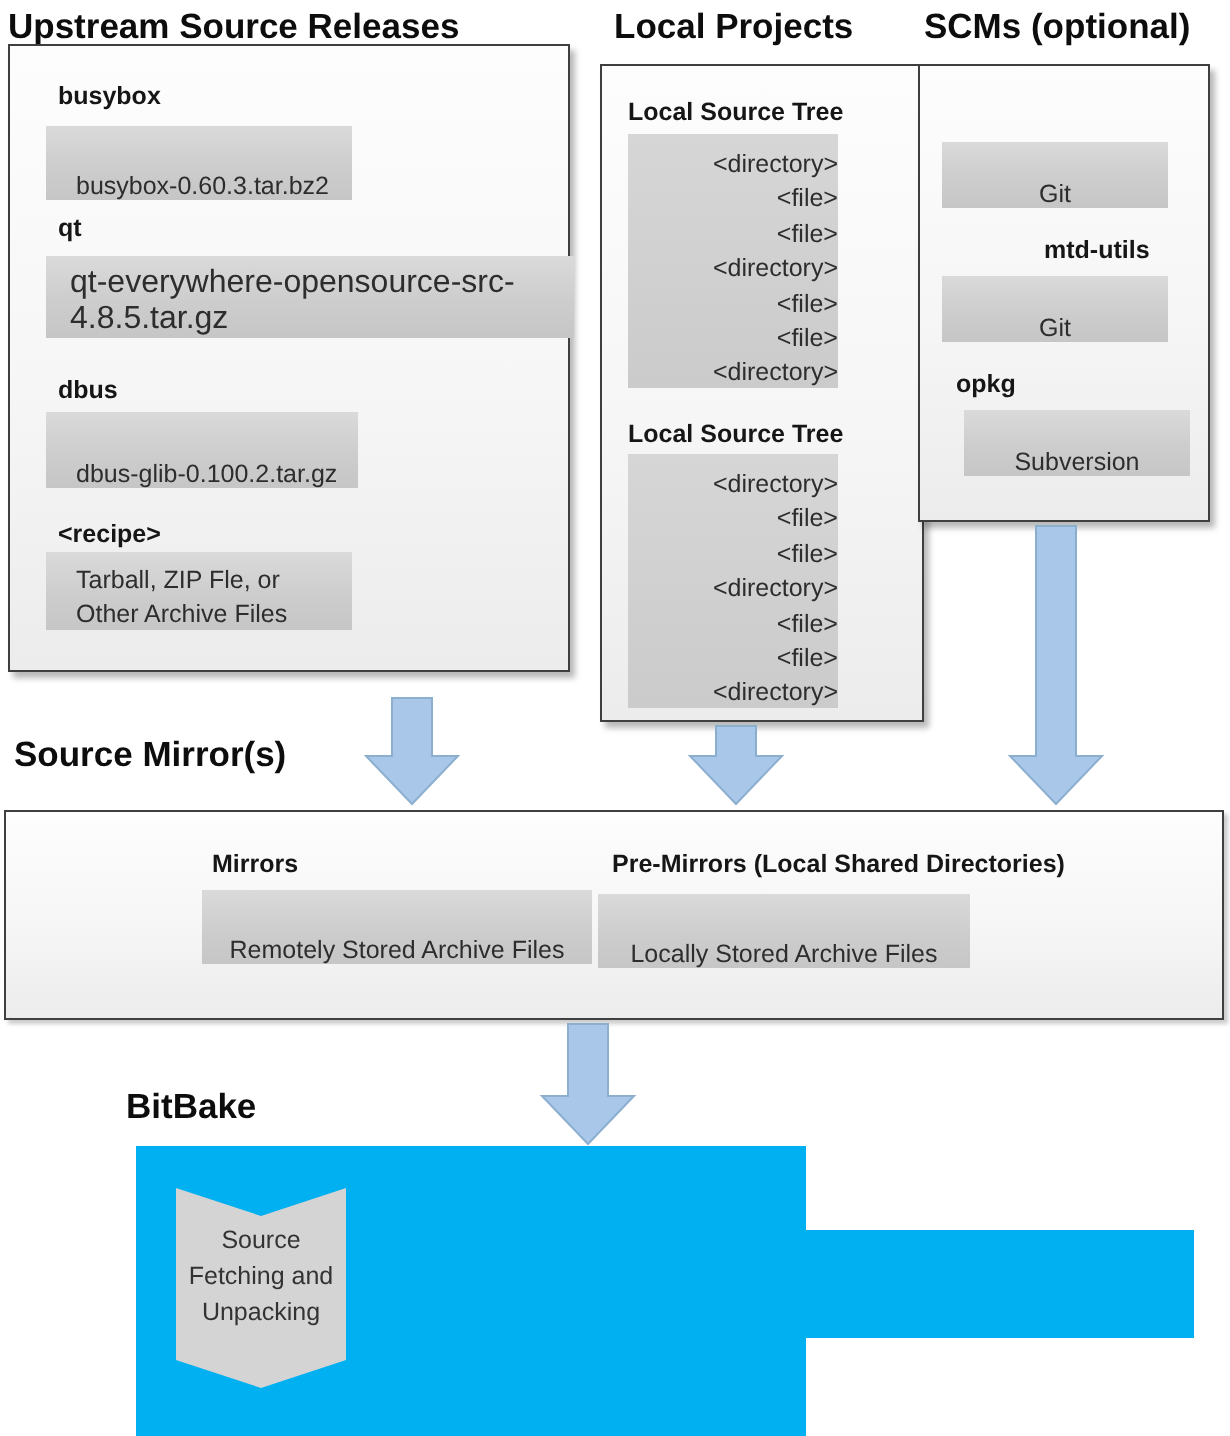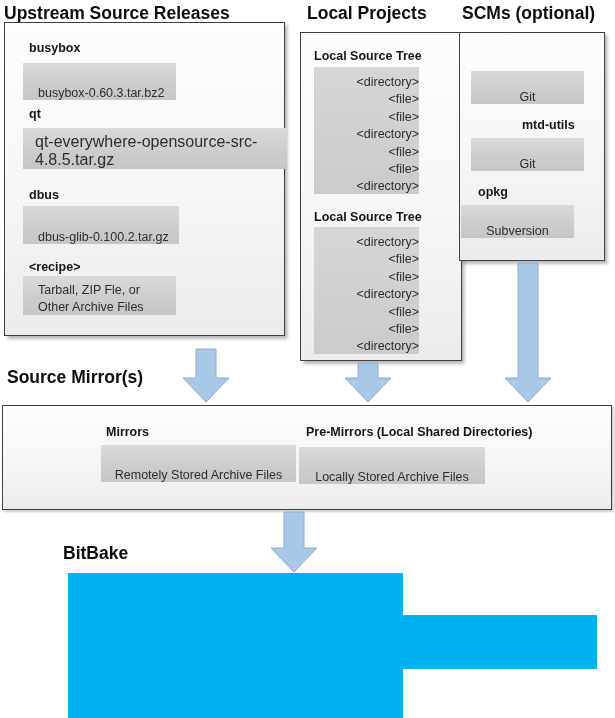--- a/index.html
+++ b/index.html
@@ -100,40 +100,45 @@
   <div class="panel" style="left:459px;top:32px;width:146px;height:229px;">
     <div class="lbl" style="left:18px;top:18px;margin-top:32px;">linux-yocto</div>
     <div class="gbox centered" style="left:11px;top:38px;width:113px;height:33px;">
       <span>Git</span>
     </div>
     <div class="lbl" style="left:18px;top:85px;padding-left:44px;">mtd-utils</div>
     <div class="gbox centered" style="left:11px;top:105px;width:113px;height:33px;">
       <span>Git</span>
     </div>
     <div class="lbl" style="left:18px;top:152px;">opkg</div>
-    <div class="gbox centered" style="left:1px;top:172px;width:113px;height:33px;">
+    <div class="gbox centered" style="left:22px;top:172px;width:113px;height:33px;">
       <span>Subversion</span>
     </div>
   </div>
 
   <div class="h1" style="left:7px;top:367px;">Source Mirror(s)</div>
   <div class="panel" style="left:2px;top:405px;width:610px;height:105px;box-shadow:2px 2px 2px rgba(0,0,0,0.2);">
     <div class="lbl" style="left:103px;top:19px;">Mirrors</div>
     <div class="gbox centered" style="left:98px;top:39px;width:195px;height:37px;">
       <span>Remotely Stored Archive Files</span>
     </div>
     <div class="lbl" style="left:303px;top:19px;">Pre-Mirrors (Local Shared Directories)</div>
     <div class="gbox centered" style="left:296px;top:41px;width:186px;height:37px;">
       <span>Locally Stored Archive Files</span>
     </div>
   </div>
 
   <div class="h1" style="left:63px;top:543px;">BitBake</div>
   <div class="cyan" style="left:68px;top:573px;width:335px;height:145px;"></div>
   <div class="cyan" style="left:403px;top:615px;width:194px;height:54px;"></div>
+  <div class="banner">
+    <div>Source</div>
+    <div>Fetching and</div>
+    <div>Unpacking</div>
+  </div>
 
   <svg id="arrow-layer" width="615" height="718" viewBox="0 0 615 718">
     <polygon stroke-width="1" points="196,349 216,349 216,378 229,378 206,402 183,378 196,378" stroke="#8cafd0" fill="#a9c7e8"></polygon>
     <polygon stroke-width="1" points="358,363 378,363 378,378 391,378 368,402 345,378 358,378" stroke="#8cafd0" fill="#a9c7e8"></polygon>
     <polygon stroke-width="1" points="518,263 538,263 538,378 551,378 528,402 505,378 518,378" stroke="#8cafd0" fill="#a9c7e8"></polygon>
     <polygon stroke-width="1" points="284,512 304,512 304,548 317,548 294,572 271,548 284,548" stroke="#8cafd0" fill="#a9c7e8"></polygon>
   </svg>
 
 </div>
 

